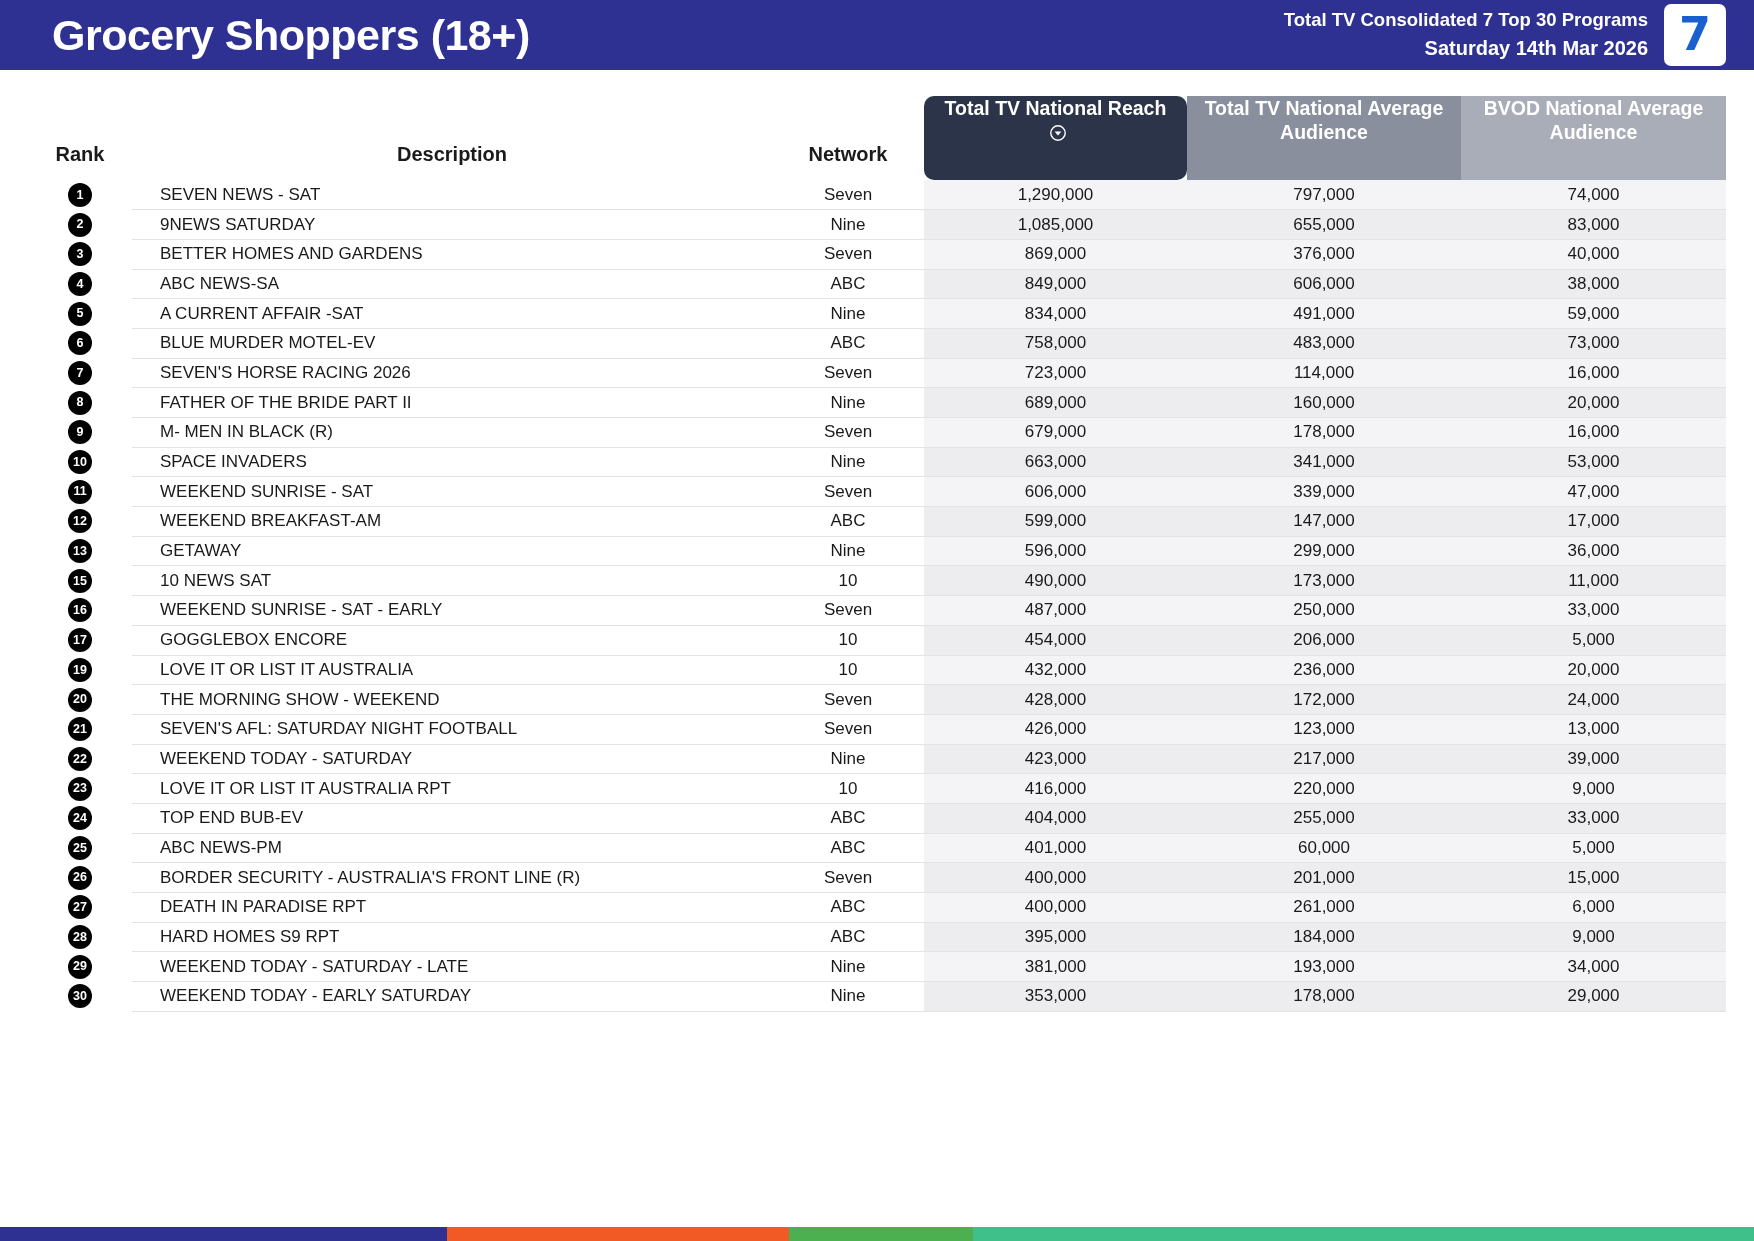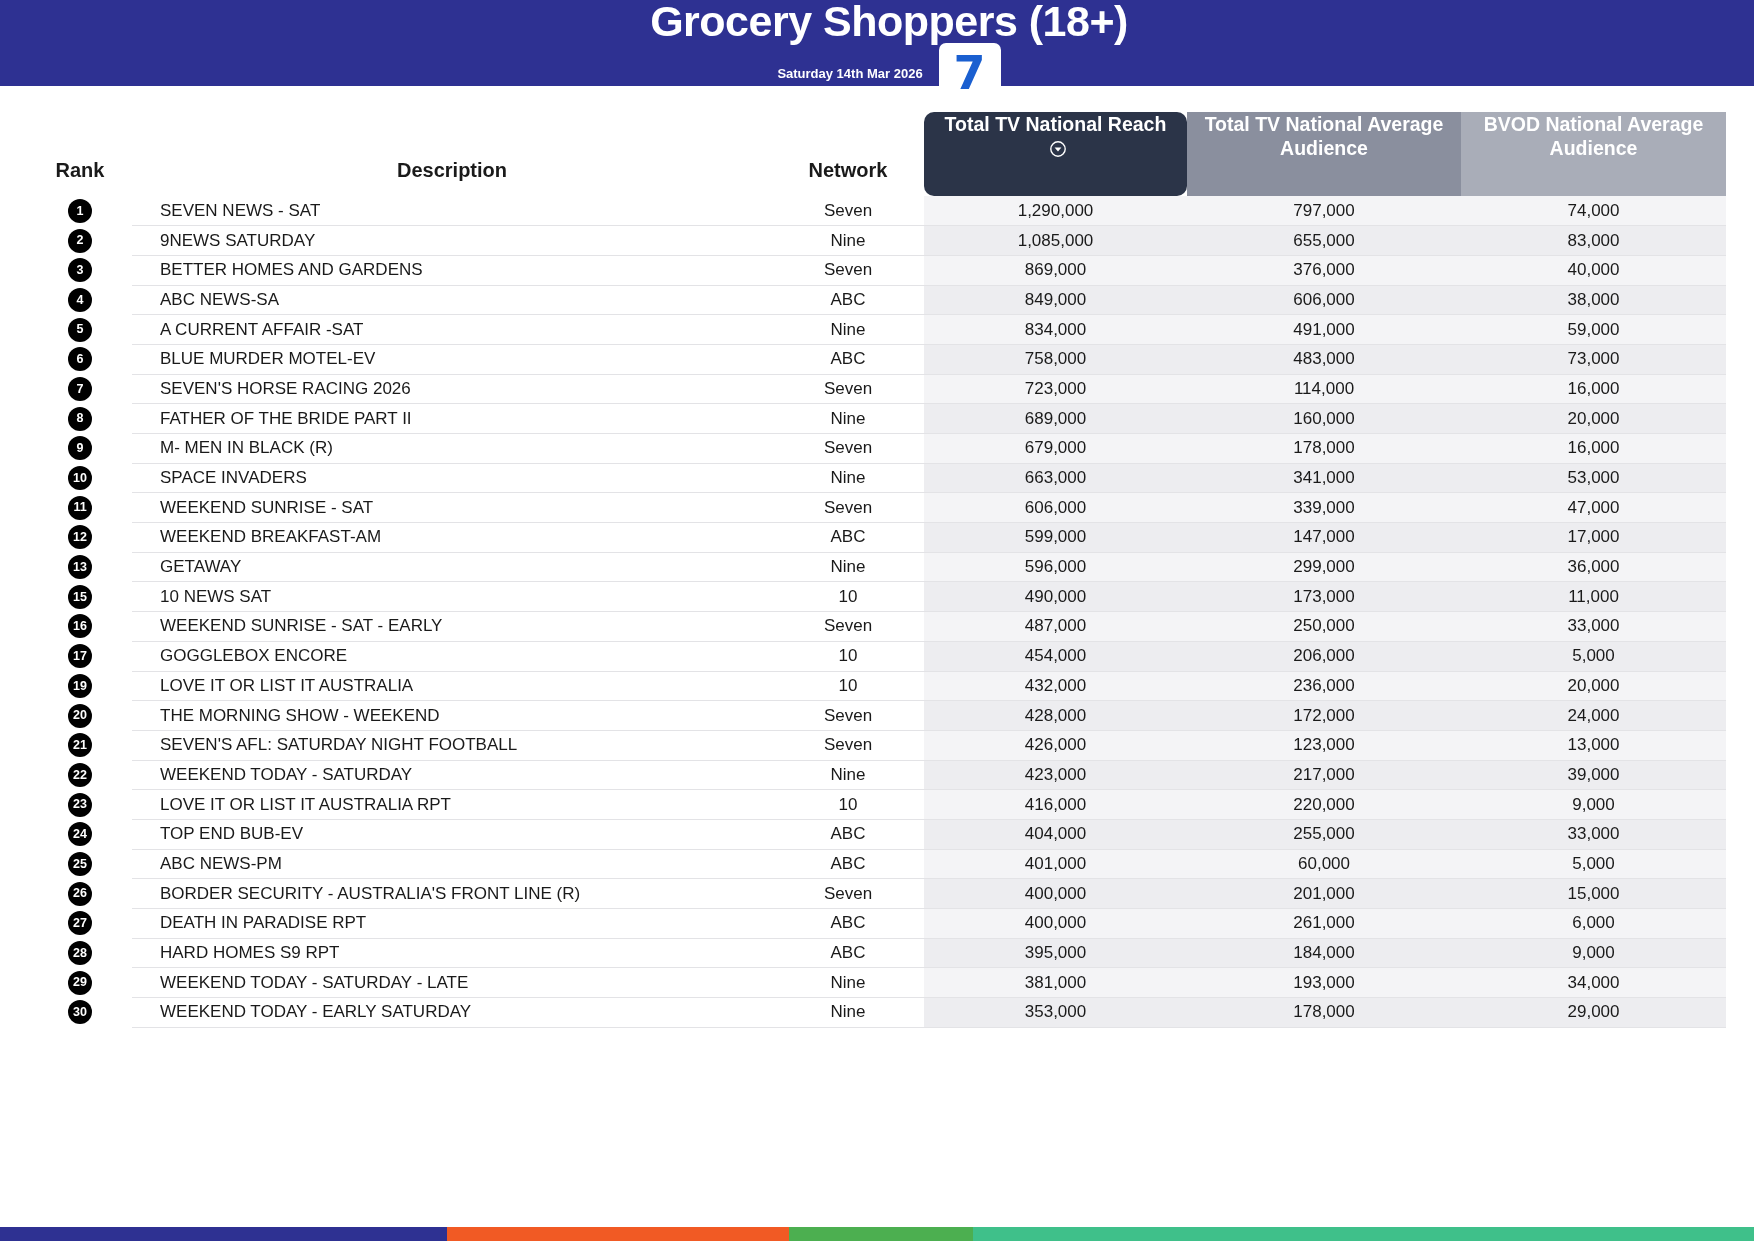--- a/index.html
+++ b/index.html
@@ -14,27 +14,26 @@
   .page {
     position: relative;
     width: 1754px;
     height: 1241px;
     overflow: hidden;
     background: #ffffff;
   }
 
   
   .header {
-    height: 86px;
+    height: 70px;
     background: #2e3192;
     display: flex;
     align-items: center;
     justify-content: space-between;
     padding: 0 28px 0 52px;
-    flex-direction: column;
   }
   .header-title {
     color: #ffffff;
     font-size: 43px;
     font-weight: bold;
     letter-spacing: -0.5px;
     line-height: 1;
   }
   .header-right {
     display: flex;
@@ -45,21 +44,21 @@
     text-align: right;
     color: #ffffff;
   }
   .header-meta .line1 {
     font-size: 18.5px;
     font-weight: bold;
     line-height: 1.45;
     white-space: nowrap;
   }
   .header-meta .line2 {
-    font-size: 13px;
+    font-size: 20px;
     font-weight: bold;
     line-height: 1.45;
     white-space: nowrap;
     text-align: right;
   }
   .logo-box {
     width: 62px;
     height: 62px;
     background: #ffffff;
     border-radius: 7px;
@@ -181,20 +180,21 @@
 </style>
 </head>
 <body>
 
 <div class="page">
 
   <div class="header">
     <div class="header-title">Grocery Shoppers (18+)</div>
     <div class="header-right">
       <div class="header-meta">
+        <div class="line1">Total TV Consolidated 7 Top 30 Programs</div>
         <div class="line2">Saturday 14th Mar 2026</div>
       </div>
       <div class="logo-box">
         <span class="seven">7</span>
       </div>
     </div>
   </div>
 
   <div class="table-wrap">
     <table class="main">

